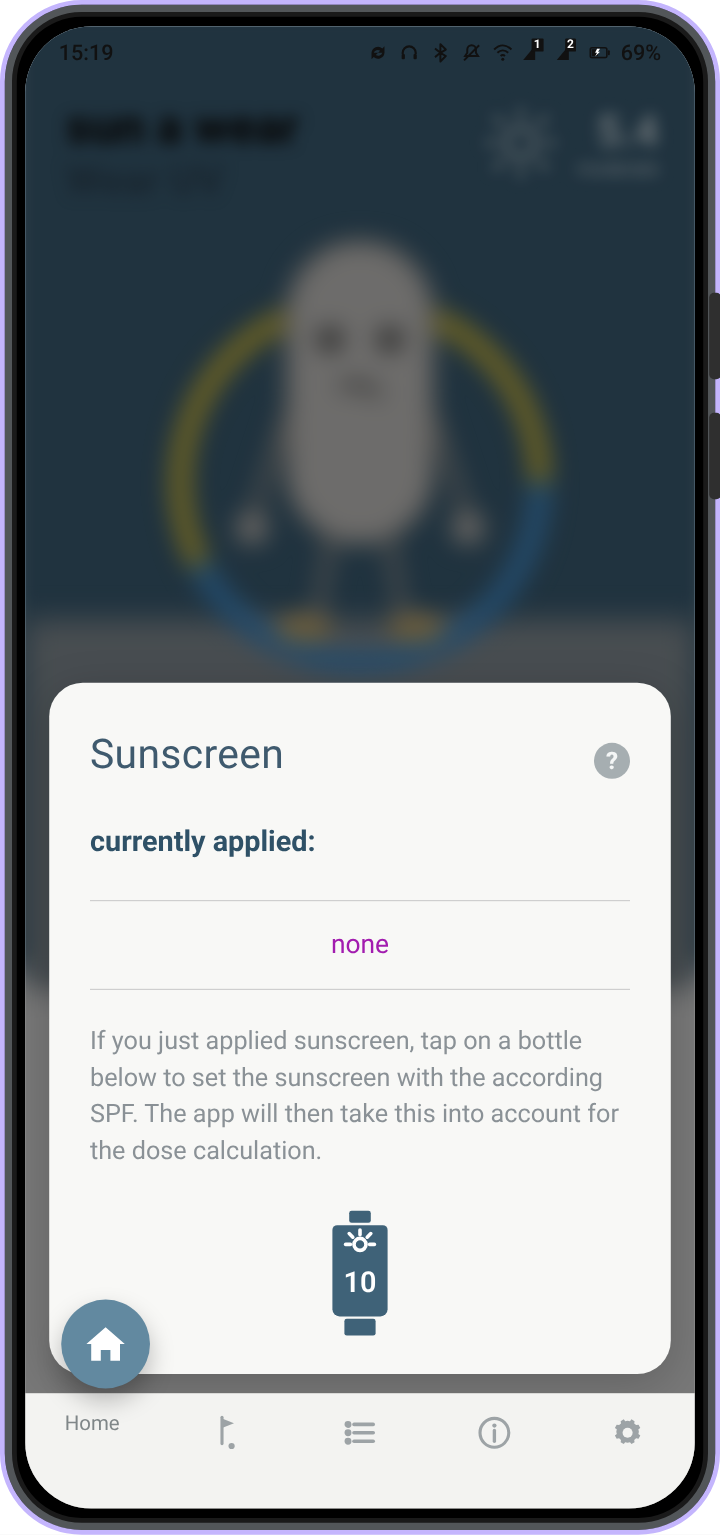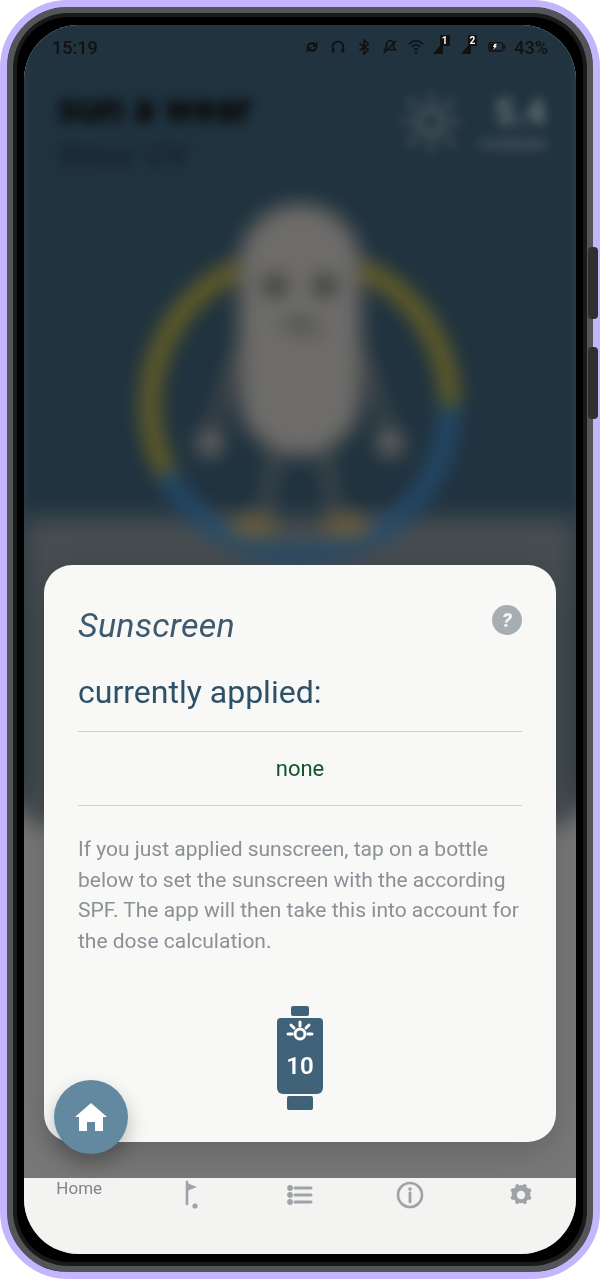--- a/index.html
+++ b/index.html
@@ -1,21 +1,21 @@
 <!DOCTYPE html>
 <html><head>
   <meta charset="utf-8">
   <style>
     * { box-sizing:border-box; margin:0; padding:0; font-family:-apple-system,BlinkMacSystemFont,'Segoe UI',Roboto,Arial,sans-serif; }
     html,body { width:600px; height:1279px; background:#ffffff; overflow:hidden; }
 
     
     .phone-frame {
       position:absolute; inset:0; width:600px; height:1279px;
-      border:7px solid #c4b5fd; border-radius:68px;
+      border:4px solid #c4b5fd; border-radius:68px;
       background:#000;
       box-shadow: inset 0 0 0 6px #525659, inset 0 0 0 10px #1a1a1a;
     }
     .phone-side-btn { position:absolute; right:-5px; width:10px; height:72px;
                       background:#2f2f2f; border-radius:4px; }
 
     
     .screen {
       position:absolute; left:17px; top:18px; right:17px; bottom:18px;
       border-radius:55px; overflow:hidden;
@@ -69,48 +69,48 @@
       width:350px; height:390px; z-index:7; filter:blur(10px);
     }
 
     
     .sheet {
       position:absolute; left:20px; right:20px; bottom:112px;
       background:#f8f8f6; border-radius:28px 28px 28px 28px;
       z-index:40; padding:40px 34px 28px;
       box-shadow:0 8px 36px rgba(0,0,0,.18);
     }
-    .sheet-header { display:flex; align-items:flex-start; justify-content:space-between;
-                    margin-bottom:28px;font-style:italic; }
+    .sheet-header { display:flex; align-items:flex-end; justify-content:space-between;
+                    margin-bottom:38px; }
     .sheet-title { font-size:34px; font-weight:400; color:#3f5a6e; letter-spacing:.3px;}
     .help-btn { width:30px; height:30px; border-radius:50%; background:#a6aeb1;
                 color:#f4f6f6; display:flex; align-items:center; justify-content:center;
                 font-size:20px; font-weight:800; cursor:pointer;}
-    .applied-label { font-size:32px; font-weight:400; color:#2f5167; margin-bottom:20px;}
+    .applied-label { font-size:24px; font-weight:700; color:#2f5167; margin-bottom:35px;}
     .applied-box { border-top:1px solid #cfcfcf; border-bottom:1px solid #cfcfcf;
-                   text-align:center; padding:24px 0; color:#14532d; font-size:22px;
+                   text-align:center; padding:24px 0; color:#a21caf; font-size:22px;
                    margin-bottom:28px;}
-    .instructions { color:#8a9196; font-size:21px; line-height:1.45; margin-bottom:48px;}
+    .instructions { color:#8a9196; font-size:21px; line-height:1.45; margin-bottom:32px;}
     .spf-row { display:flex; justify-content:space-between; gap:12px;}
     .spf-option { flex:1; display:flex; flex-direction:column; align-items:center; cursor:pointer;}
     .spf-option svg { width:78px; height:110px; }
     .spf-text { font-size:24px; font-weight:600; fill:#ffffff; }
 
     
     .fab {
       position:absolute; left:30px; bottom:100px; width:74px; height:74px; border-radius:50%;
       background:#6289a0; z-index:60; display:flex; align-items:center; justify-content:center;
       box-shadow:0 10px 20px rgba(0,0,0,.25); cursor:pointer;
     }
     .fab svg{ width:40px; height:40px; }
 
     
     .bottom-nav {
-      position:absolute; left:0; right:0; bottom:0; height:76px;
-      background:#f3f3f1; display:flex; align-items:flex-start; padding-top:0;
+      position:absolute; left:0; right:0; bottom:0; height:96px;
+      background:#f3f3f1; display:flex; align-items:flex-start; padding-top:16px;
       z-index:55;
     }
     .nav-item { flex:1; display:flex; flex-direction:column; align-items:center;
                 gap:2px; color:#9da3a6; font-size:17px; cursor:pointer;}
     .nav-item.active { color:#808789; }
     .nav-item svg { width:34px; height:34px; }
   </style>
 </head>
 <body>
 
@@ -173,21 +173,21 @@
           <span class="sig-tri"></span><span class="sig-sup">2</span>
         </span>
         <span class="ic">
           <svg viewBox="0 0 22 12">
               <rect x="1" y="1" width="17" height="10" rx="2" fill="none" stroke="#111" stroke-width="1.6"></rect>
               <rect x="2.5" y="2.5" width="6.5" height="7" fill="#111"></rect>
               <rect x="19" y="3.5" width="2" height="5" rx="1" fill="#111"></rect>
               <path d="M8 2l-2 4h2l-2 4 5-5h-2l2-3z" fill="#fff"></path>
             </svg>
         </span>
-        <span>43%</span>
+        <span>69%</span>
       </div>
     </div>
 
     <div class="app-bg"></div>
     <div class="app-bg-ground"></div>
     <div class="app-bg-title">
       <div class="bg-title-1">sun a wear</div>
       <div class="bg-title-2">Wear UV</div>
     </div>
     <div class="bg-uv-badge">

